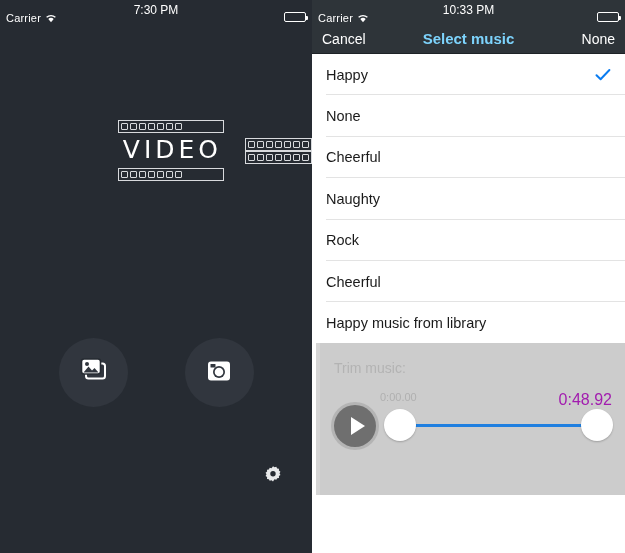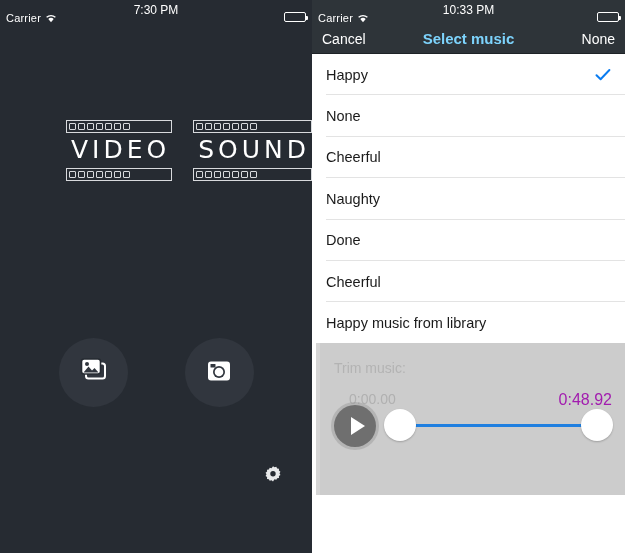--- a/index.html
+++ b/index.html
@@ -185,22 +185,22 @@
     background: #d5d5d5;
   }
   .trim-title {
     position: absolute;
     left: 18px; top: 17px;
     font-size: 14px;
     color: #b3b3b3;
   }
   .time-start {
     position: absolute;
-    left: 33px; top: 48px;
-    font-size: 14px;
+    left: 64px; top: 48px;
+    font-size: 11px;
     color: #b0b0b0;
   }
   .time-end {
     position: absolute;
     right: 13px; top: 48px;
     font-size: 16px;
     color: #a21caf;
   }
   .play-btn {
     position: absolute;
@@ -289,21 +289,20 @@
       <div class="filmword">
         <div class="sprockets">
           <span></span>
             <span></span>
             <span></span>
             <span></span>
             <span></span>
             <span></span>
             <span></span>
         </div>
-        <div class="filmtext">SOUND</div>
         <div class="sprockets">
           <span></span>
             <span></span>
             <span></span>
             <span></span>
             <span></span>
             <span></span>
             <span></span>
         </div>
       </div>
@@ -383,21 +382,21 @@
       </div>
       <div class="music-row">
         <span class="music-label">Cheerful</span>
         <span class="sep"></span>
       </div>
       <div class="music-row">
         <span class="music-label">Naughty</span>
         <span class="sep"></span>
       </div>
       <div class="music-row">
-        <span class="music-label">Done</span>
+        <span class="music-label">Rock</span>
         <span class="sep"></span>
       </div>
       <div class="music-row">
         <span class="music-label">Cheerful</span>
         <span class="sep"></span>
       </div>
       <div class="music-row">
         <span class="music-label">Happy music from library</span>
 
       </div>

